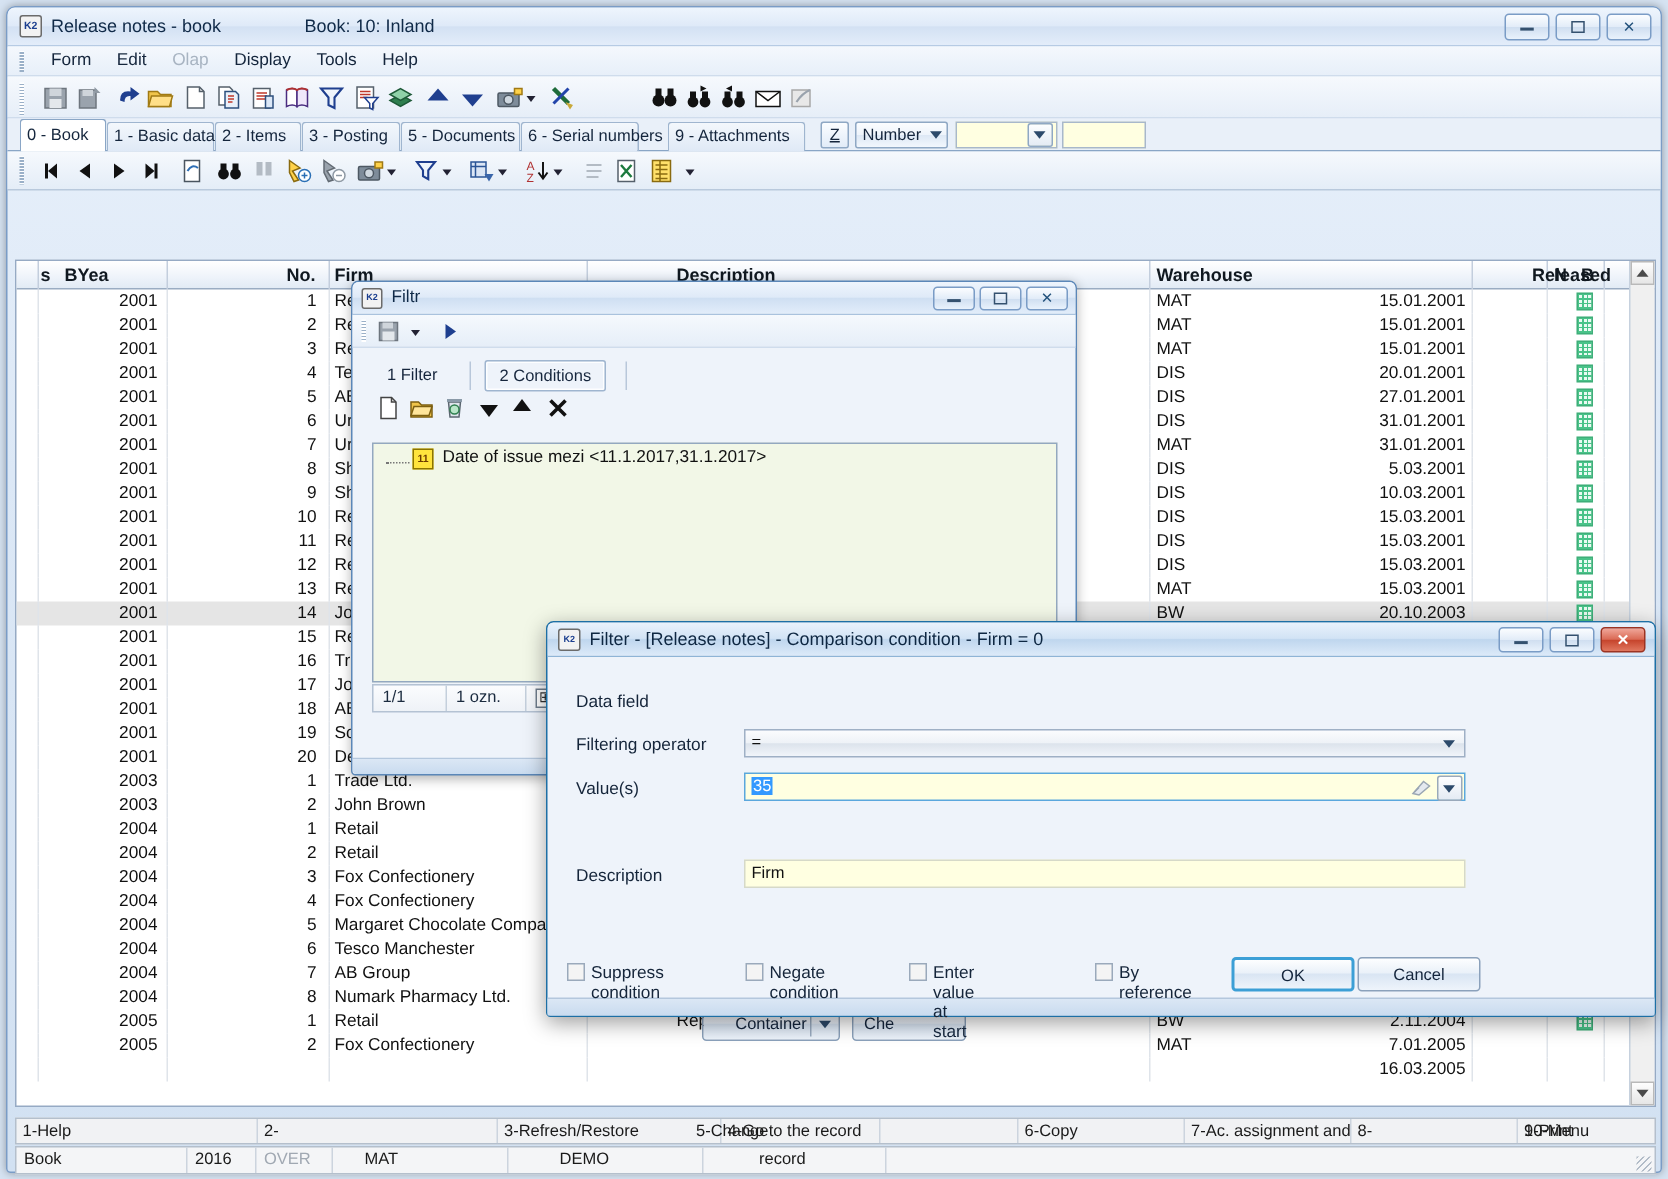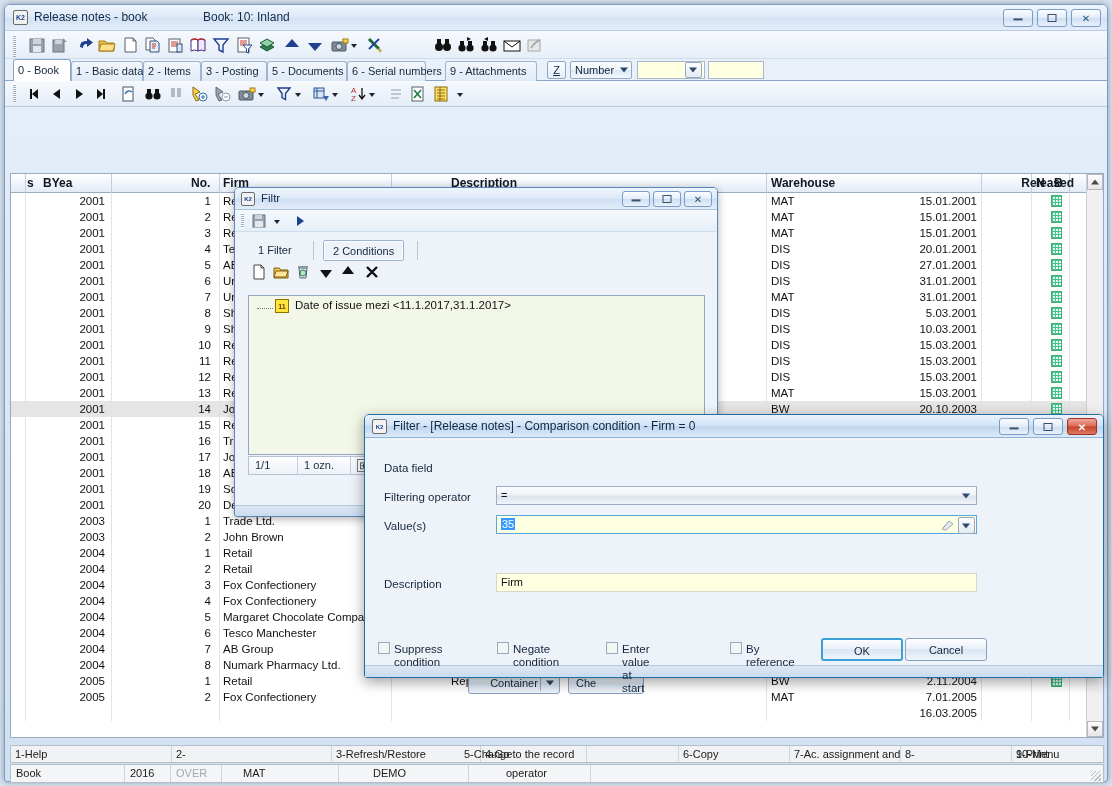--- a/index.html
+++ b/index.html
@@ -289,20 +289,29 @@
         </div>
       <div class="wbtn max">
           <i></i>
         </div>
       <div class="wbtn">
           <i>✕</i>
         </div>
     </div>
   </div>
 
+  <div id="menubar">
+    <span class="grip"></span>
+    <span class="menu-item">Form</span>
+    <span class="menu-item">Edit</span>
+    <span class="menu-item disabled">Olap</span>
+    <span class="menu-item">Display</span>
+    <span class="menu-item">Tools</span>
+    <span class="menu-item">Help</span>
+  </div>
 
   <div class="tbrow" id="toolbar1">
     <span class="grip"></span>
     <span class="tbi" style="left:22px">
       <svg width="20" height="20" viewBox="0 0 20 20">
           <rect x="3" y="4" width="14" height="13" fill="#9aa3ad" stroke="#6d757e"></rect>
           <rect x="6" y="4" width="8" height="5" fill="#cfd5db"></rect>
           <rect x="6" y="11" width="8" height="6" fill="#e4e8ec"></rect>
         </svg>
     </span>
@@ -1364,18 +1373,18 @@
     <span class="seg" style="left:0;width:113px">Book</span>
     <span class="sep" style="left:113px"></span>
     <span class="seg" style="left:114px;width:45px">2016</span>
     <span class="sep" style="left:159px"></span>
     <span class="seg dim" style="left:160px;width:50px">OVER</span>
     <span class="sep" style="left:210px"></span>
     <span class="seg" style="left:227px;width:100px">MAT</span>
     <span class="sep" style="left:327px"></span>
     <span class="seg" style="left:357px;width:100px">DEMO</span>
     <span class="sep" style="left:457px"></span>
-    <span class="seg" style="left:490px;width:100px">operator</span>
+    <span class="seg" style="left:490px;width:100px">record</span>
     <span class="sep" style="left:579px"></span>
     <span class="grip"></span>
   </div>
 
 </div>
 
 </body></html>

